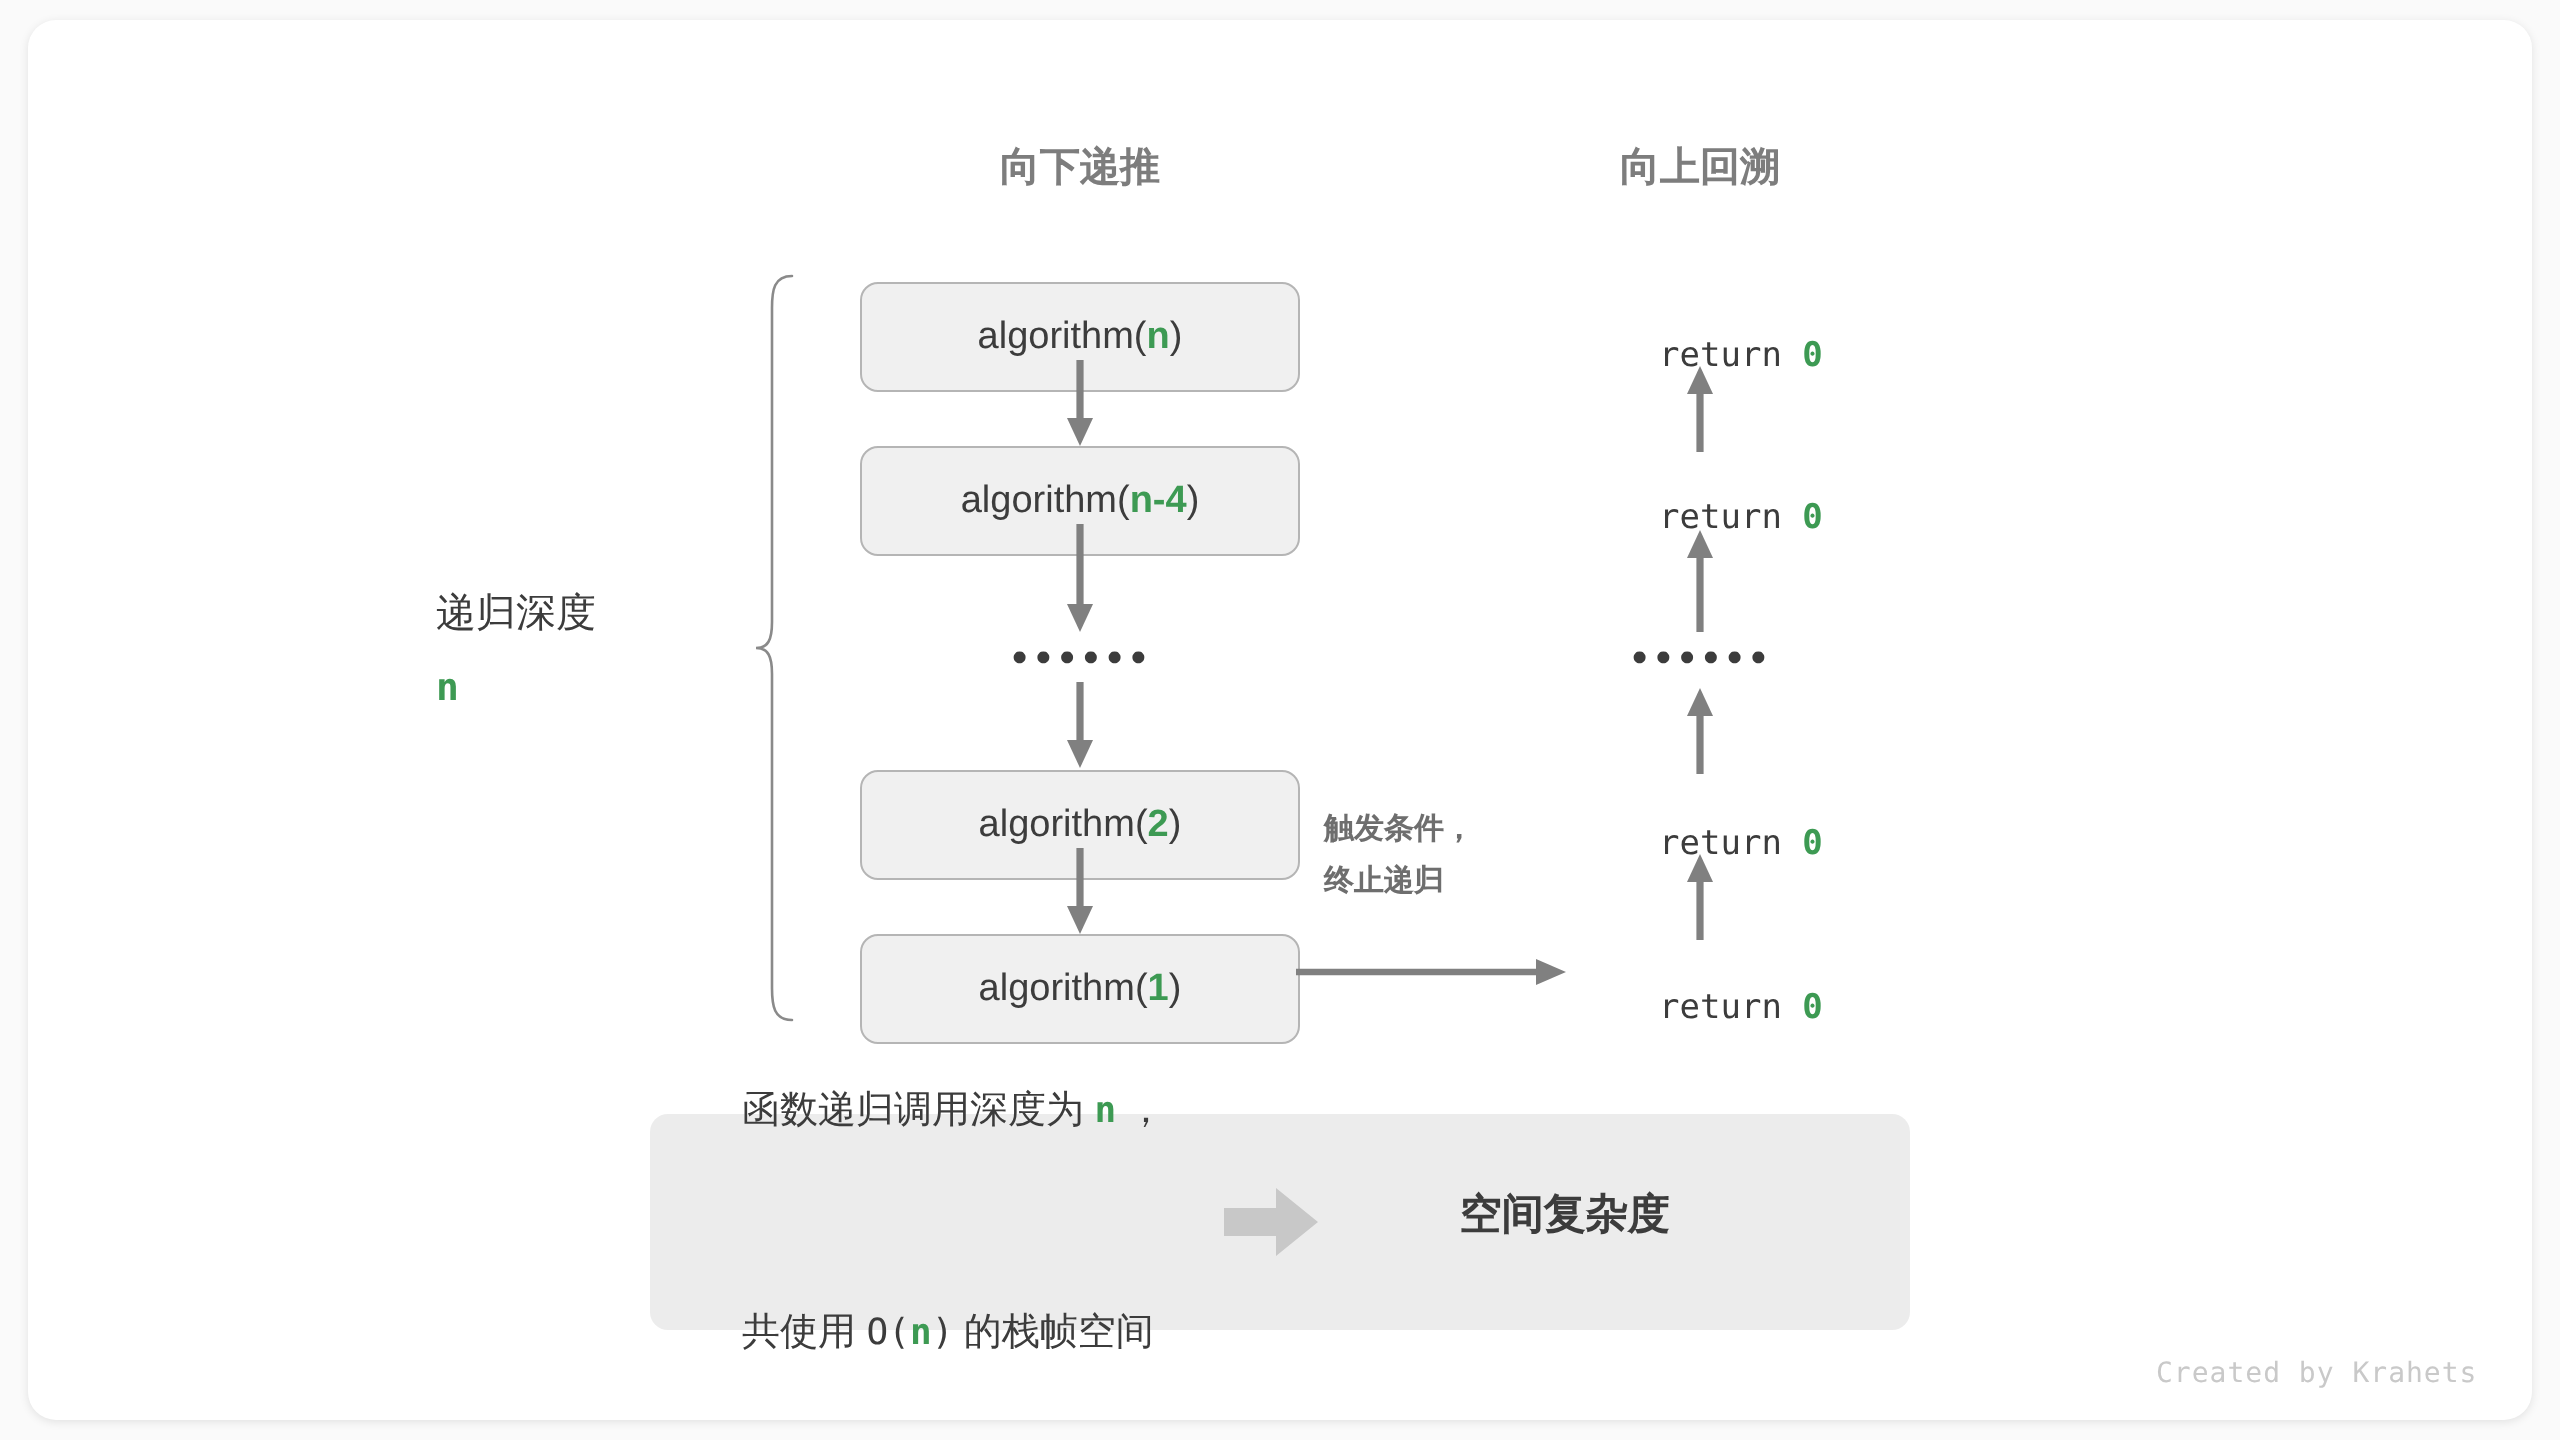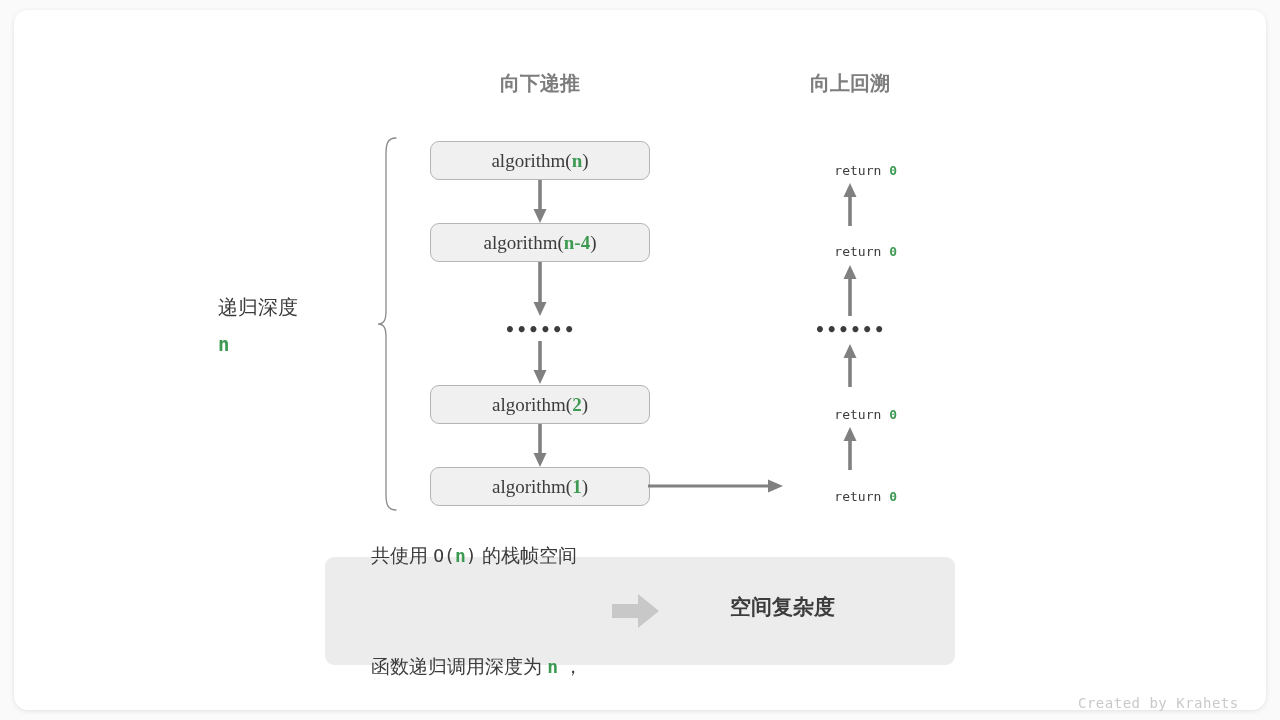--- a/index.html
+++ b/index.html
@@ -21,36 +21,36 @@
   
   .col-head{
     font-family:"Liberation Sans",sans-serif;
     font-size:20px;font-weight:bold;color:#7d7d7d;
     text-align:center;white-space:nowrap;
   }
 
   
   .callbox{
     box-sizing:border-box;
-    width:220px;height:39px;
+    width:220px;height:55px;
     background:#f0f0f0;
     border:1.5px solid #b5b5b5;
     border-radius:9px;
     display:flex;align-items:center;justify-content:center;
-    font-family:Liberation Serif, serif;
+    font-family:Liberation Sans, sans-serif;
     font-size:19px;color:#3c3c3c;
     letter-spacing:0px;
     white-space:pre;
   }
   .callbox .arg{color:#3d9a53;font-weight:bold;}
 
   
   .retlabel{
     font-family:"DejaVu Sans Mono","Liberation Mono",monospace;
-    font-size:13px;color:#3c3c3c;
+    font-size:17px;color:#3c3c3c;
     white-space:pre;text-align:center;width:220px;
   }
   .retlabel .val{color:#3d9a53;font-weight:bold;}
 
   
   .dots{
     width:220px;text-align:center;
     font-family:"DejaVu Sans","Liberation Sans",sans-serif;
     font-size:17px;color:#3c3c3c;letter-spacing:1px;
     font-weight:bold;
@@ -173,20 +173,24 @@
     <span>algorithm(</span><span class="arg">1</span><span>)</span>
   </div>
 
   <div class="abs" style="left:634px;top:466px;">
     <svg width="136" height="20" viewBox="0 0 136 20">
       <line x1="0" y1="10" x2="122" y2="10" stroke="#808080" stroke-width="3.2"></line>
       <polygon points="135,10 120,3.5 120,16.5" fill="#808080"></polygon>
     </svg>
   </div>
 
+  <div class="abs trigger" style="left:648px;top:392px;">
+    <div>触发条件，</div>
+    <div>终止递归</div>
+  </div>
 
   <div class="abs retlabel" style="left:726px;top:138px;">
     <span>return </span><span class="val">0</span>
   </div>
 
   <div class="abs" style="left:826px;top:172px;">
     <svg width="20" height="44" viewBox="0 0 20 44">
       <line x1="10" y1="12" x2="10" y2="44" stroke="#808080" stroke-width="3.6"></line>
       <polygon points="10,1 3.5,15 16.5,15" fill="#808080"></polygon>
     </svg>
@@ -223,30 +227,30 @@
     </svg>
   </div>
 
   <div class="abs retlabel" style="left:726px;top:464px;">
     <span>return </span><span class="val">0</span>
   </div>
 
   <div id="summary" class="abs" style="left:311px;top:547px;width:630px;height:108px;">
 
     <div class="sum-left" style="margin-left:46px;">
+      <div><span>函数递归调用深度为 </span><span class="g">n</span><span> ，</span></div>
       <div><span>共使用 </span><span class="mono">O(</span><span class="g">n</span><span class="mono">)</span><span> 的栈帧空间</span></div>
-      <div><span>函数递归调用深度为 </span><span class="g">n</span><span> ，</span></div>
     </div>
 
     <div style="margin-left:30px;">
       <svg width="48" height="40" viewBox="0 0 48 40">
         <polygon points="0,13 26,13 26,3 47,20 26,37 26,27 0,27" fill="#c8c8c8"></polygon>
       </svg>
     </div>
 
     <div class="sum-right" style="margin-left:32px;width:180px;">
       <span class="t1">空间复杂度</span>
     </div>
   </div>
 
-  <div id="credit" class="abs" style="left:1064px;top:669px;margin-top:16px;">Created by Krahets</div>
+  <div id="credit" class="abs" style="left:1064px;top:669px;">Created by Krahets</div>
 
 </div>
 
 </body></html>

